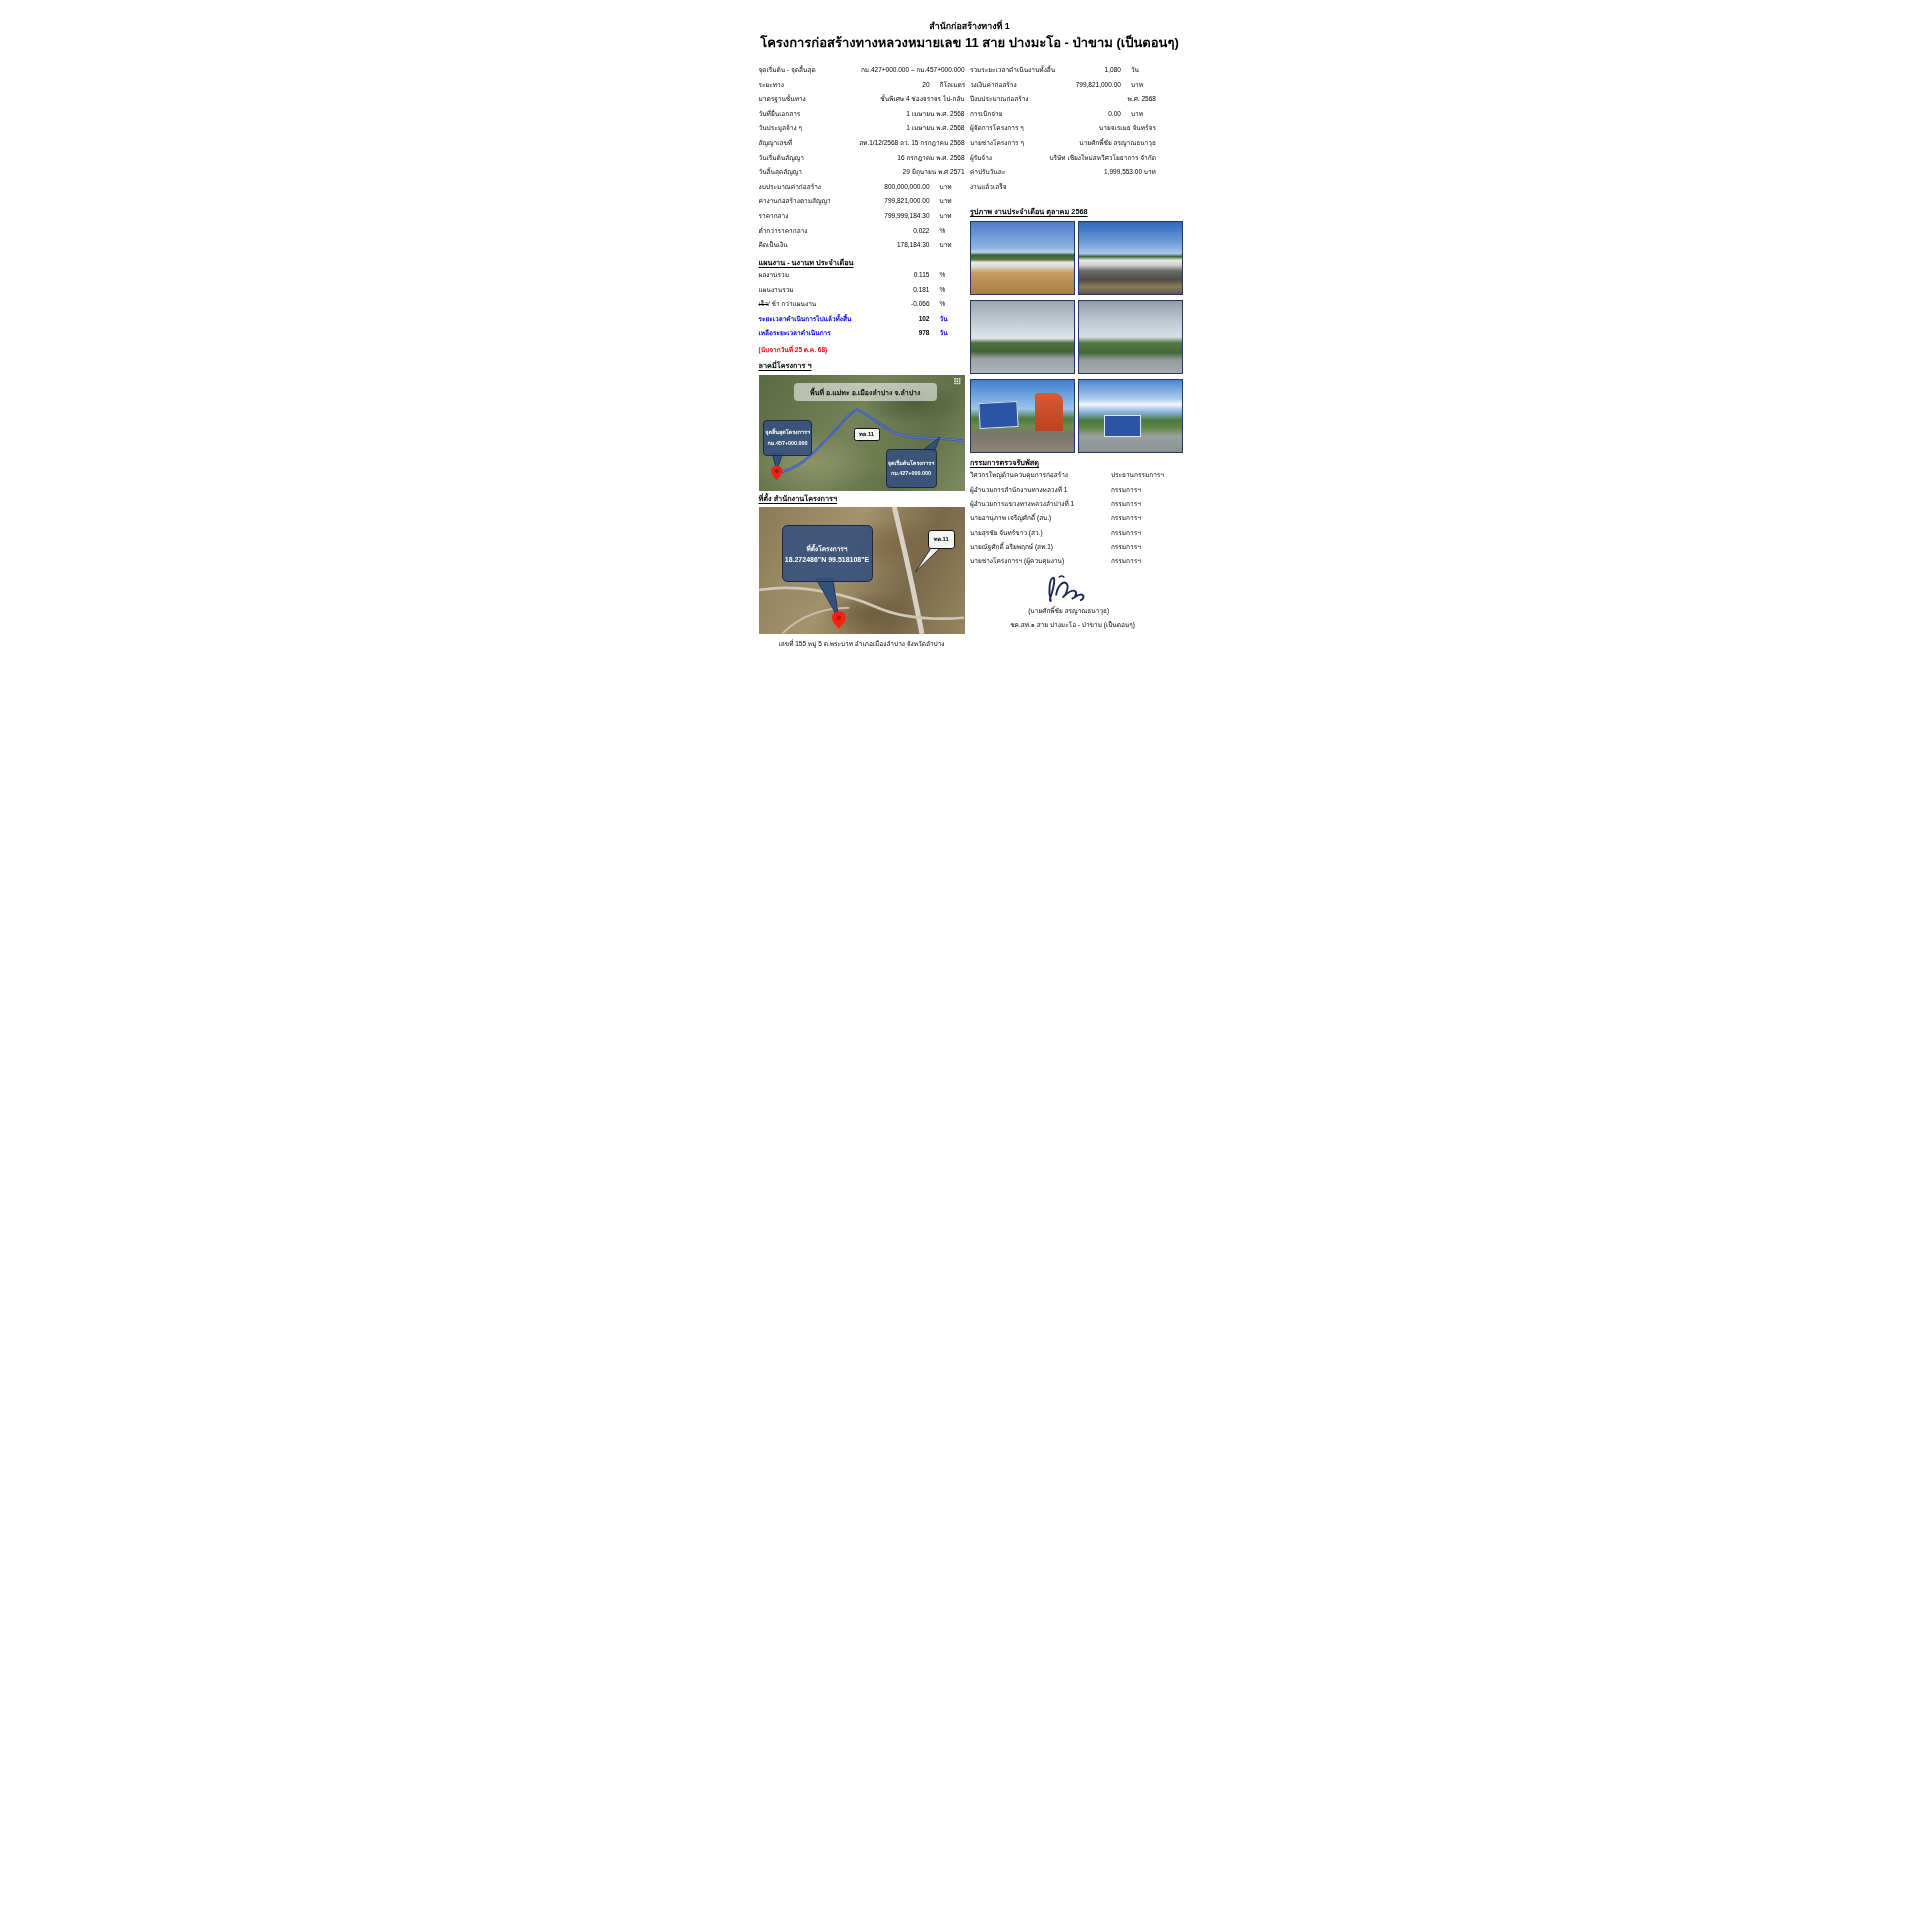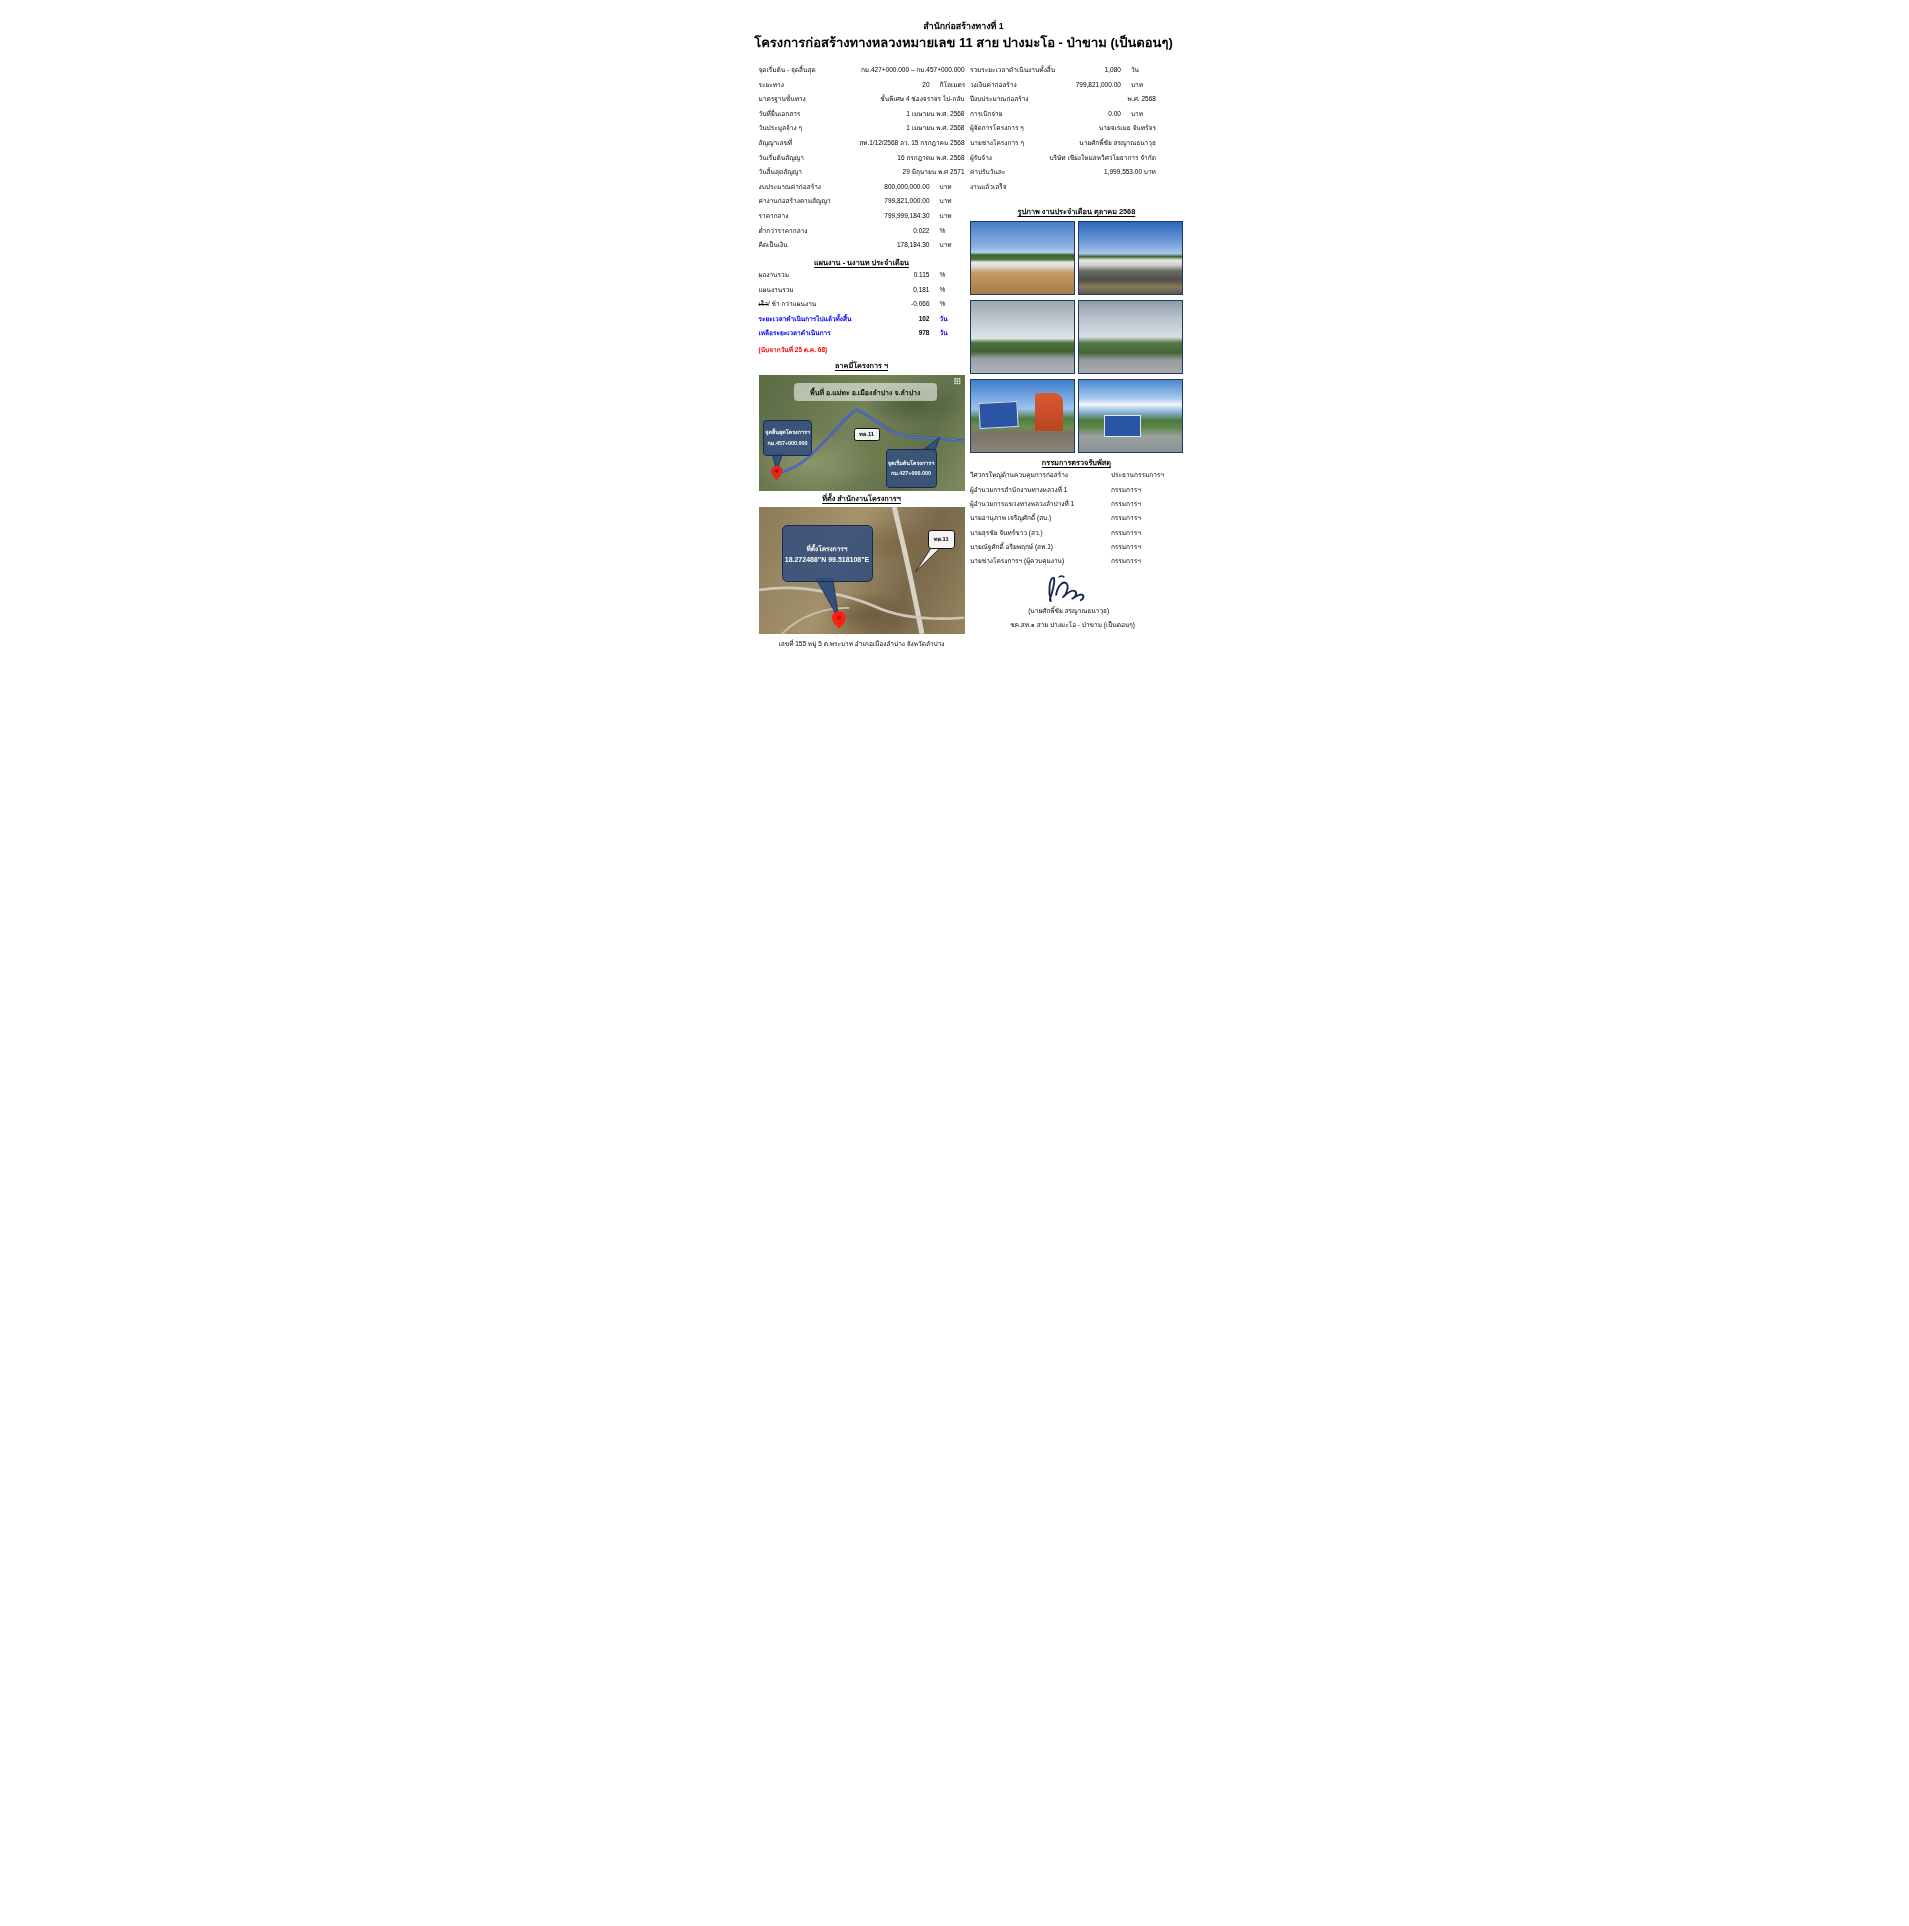--- a/index.html
+++ b/index.html
@@ -1,39 +1,39 @@
 <!DOCTYPE html>
 <html style="font-size:6.2px"><head>
 <meta charset="utf-8">
 <style>
   html,body{margin:0;padding:0;background:#ffffff;}
   body{font-family:"Liberation Sans", sans-serif; color:#000;}
   .page{position:relative;width:478px;height:676px;margin:0 auto;background:#fff;
         box-sizing:border-box;padding:20px 9.2px 7.7px 43px;overflow:hidden;}
-  .title-block{position:absolute;top:20px;left:9px;width:478px;text-align:center;}
+  .title-block{position:absolute;top:20px;left:15px;width:478px;text-align:center;}
   .title-block .t1{font-size:8.9px;font-weight:bold;line-height:1.5;}
   .title-block .t2{font-size:13px;font-weight:bold;line-height:1.6;}
 
   .columns{position:absolute;top:65px;left:43px;display:flex;gap:5.4px;}
   .col-left{width:206px;flex:none;}
   .col-right{width:213px;flex:none;}
 
   .row{display:flex;align-items:baseline;min-height:14.6px;font-size:6.5px;}
   .row .lbl{flex:none;white-space:nowrap;}
   .row .val{flex:1;text-align:right;white-space:nowrap;}
   .row .unit{width:35px;box-sizing:border-box;padding-left:10px;text-align:left;white-space:nowrap;}
   .row .unit:empty{display:none;}
   .col-right .row{padding-right:27px;}
   .row.blue{font-weight:bold;}
   .row.blue .lbl,.row.blue .unit{color:#0000f0;}
   .row.blue .val{color:#000;}
   .struck{text-decoration:line-through;}
   .note-red{min-height:14.6px;font-size:6.5px;font-weight:bold;color:#ff0000;display:flex;align-items:center;}
 
-  .sec-head{min-height:15.4px;display:flex;align-items:center;justify-content:center;}
+  .sec-head{min-height:15.4px;display:flex;align-items:center;}
   .sec-head span{font-size:7.3px;font-weight:bold;text-decoration:underline;
                  text-underline-offset:1.5px;text-decoration-thickness:0.8px;}
 
   
   .map1{position:relative;width:206px;height:116px;margin-top:1.5px;overflow:hidden;
     background:
       radial-gradient(ellipse 40% 30% at 75% 25%, #4e5f3a, transparent 60%),
       radial-gradient(ellipse 50% 40% at 25% 75%, #8d9468, transparent 65%),
       radial-gradient(ellipse 45% 35% at 60% 70%, #6f7c4e, transparent 60%),
       linear-gradient(120deg,#5a6a42,#75825a 45%,#62704a 75%,#7f8c62);}

